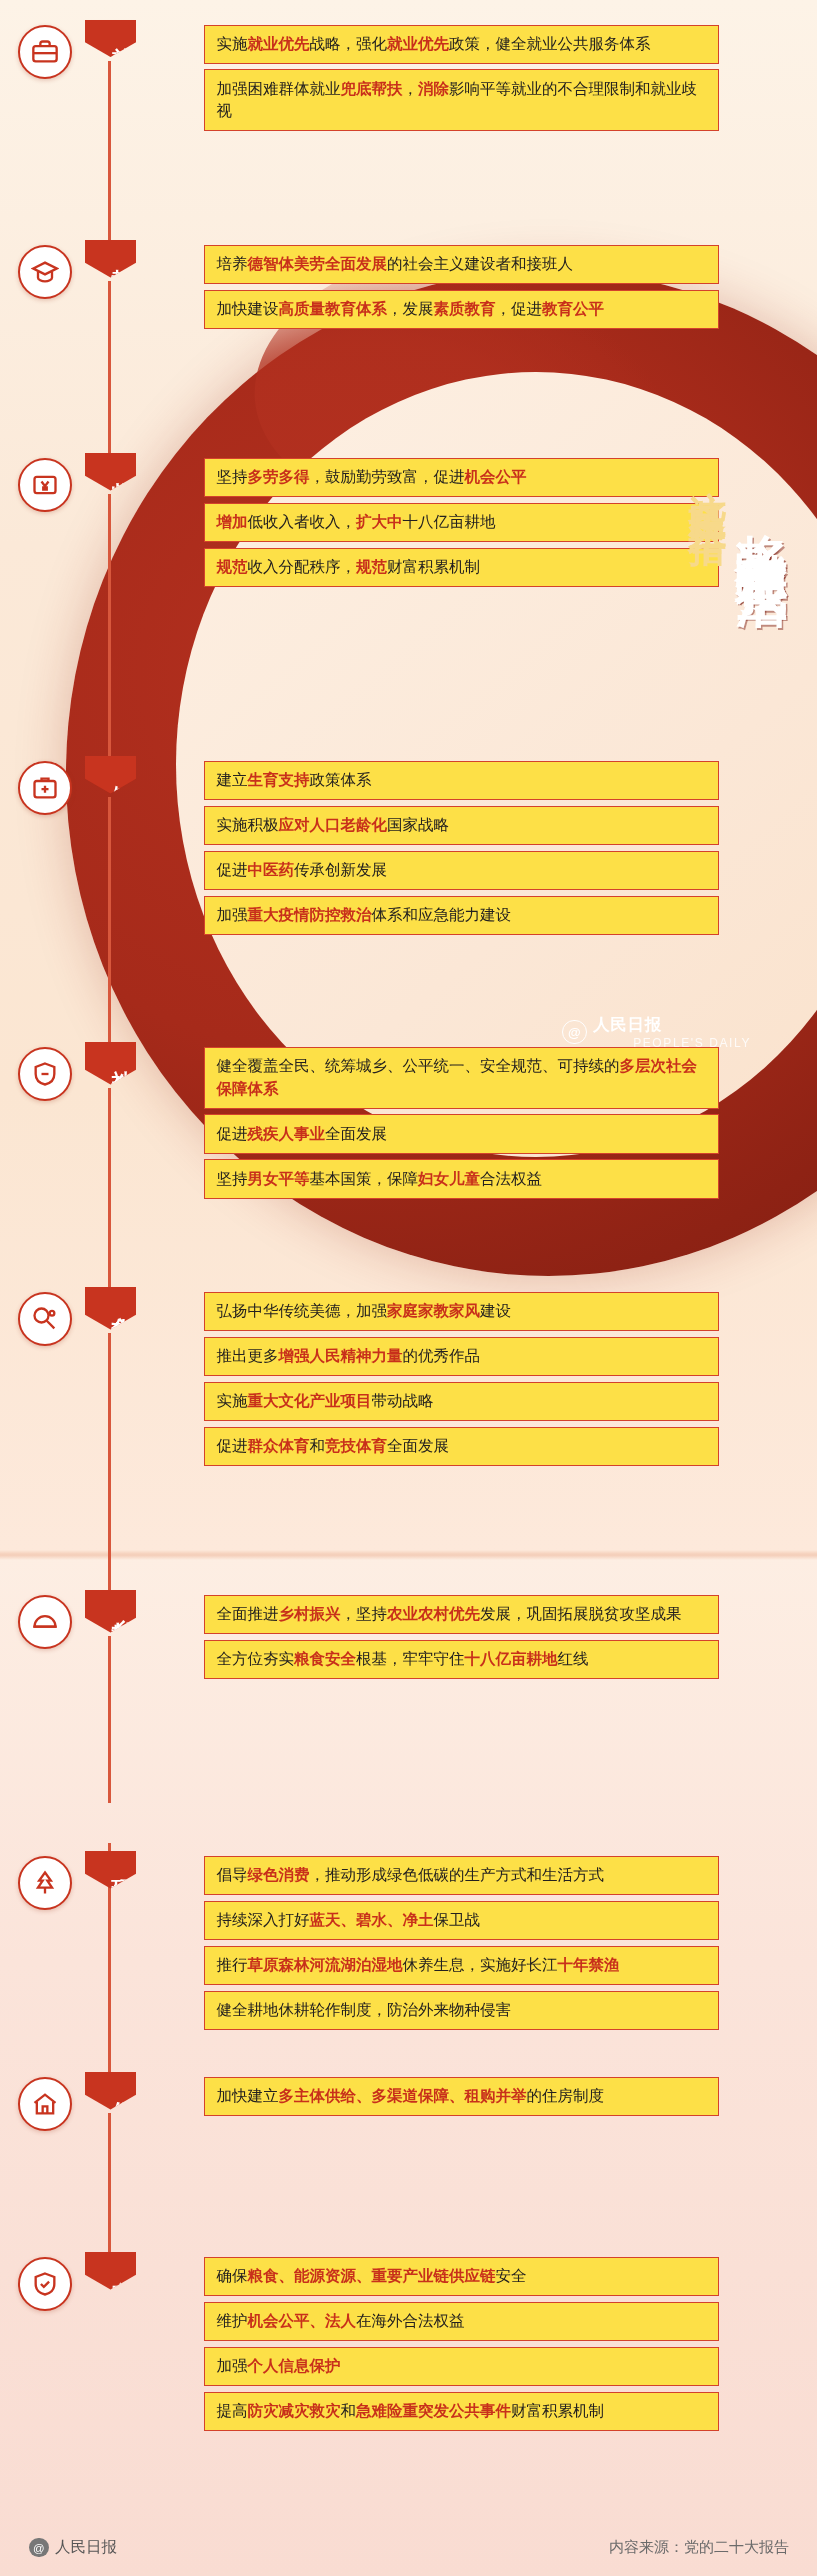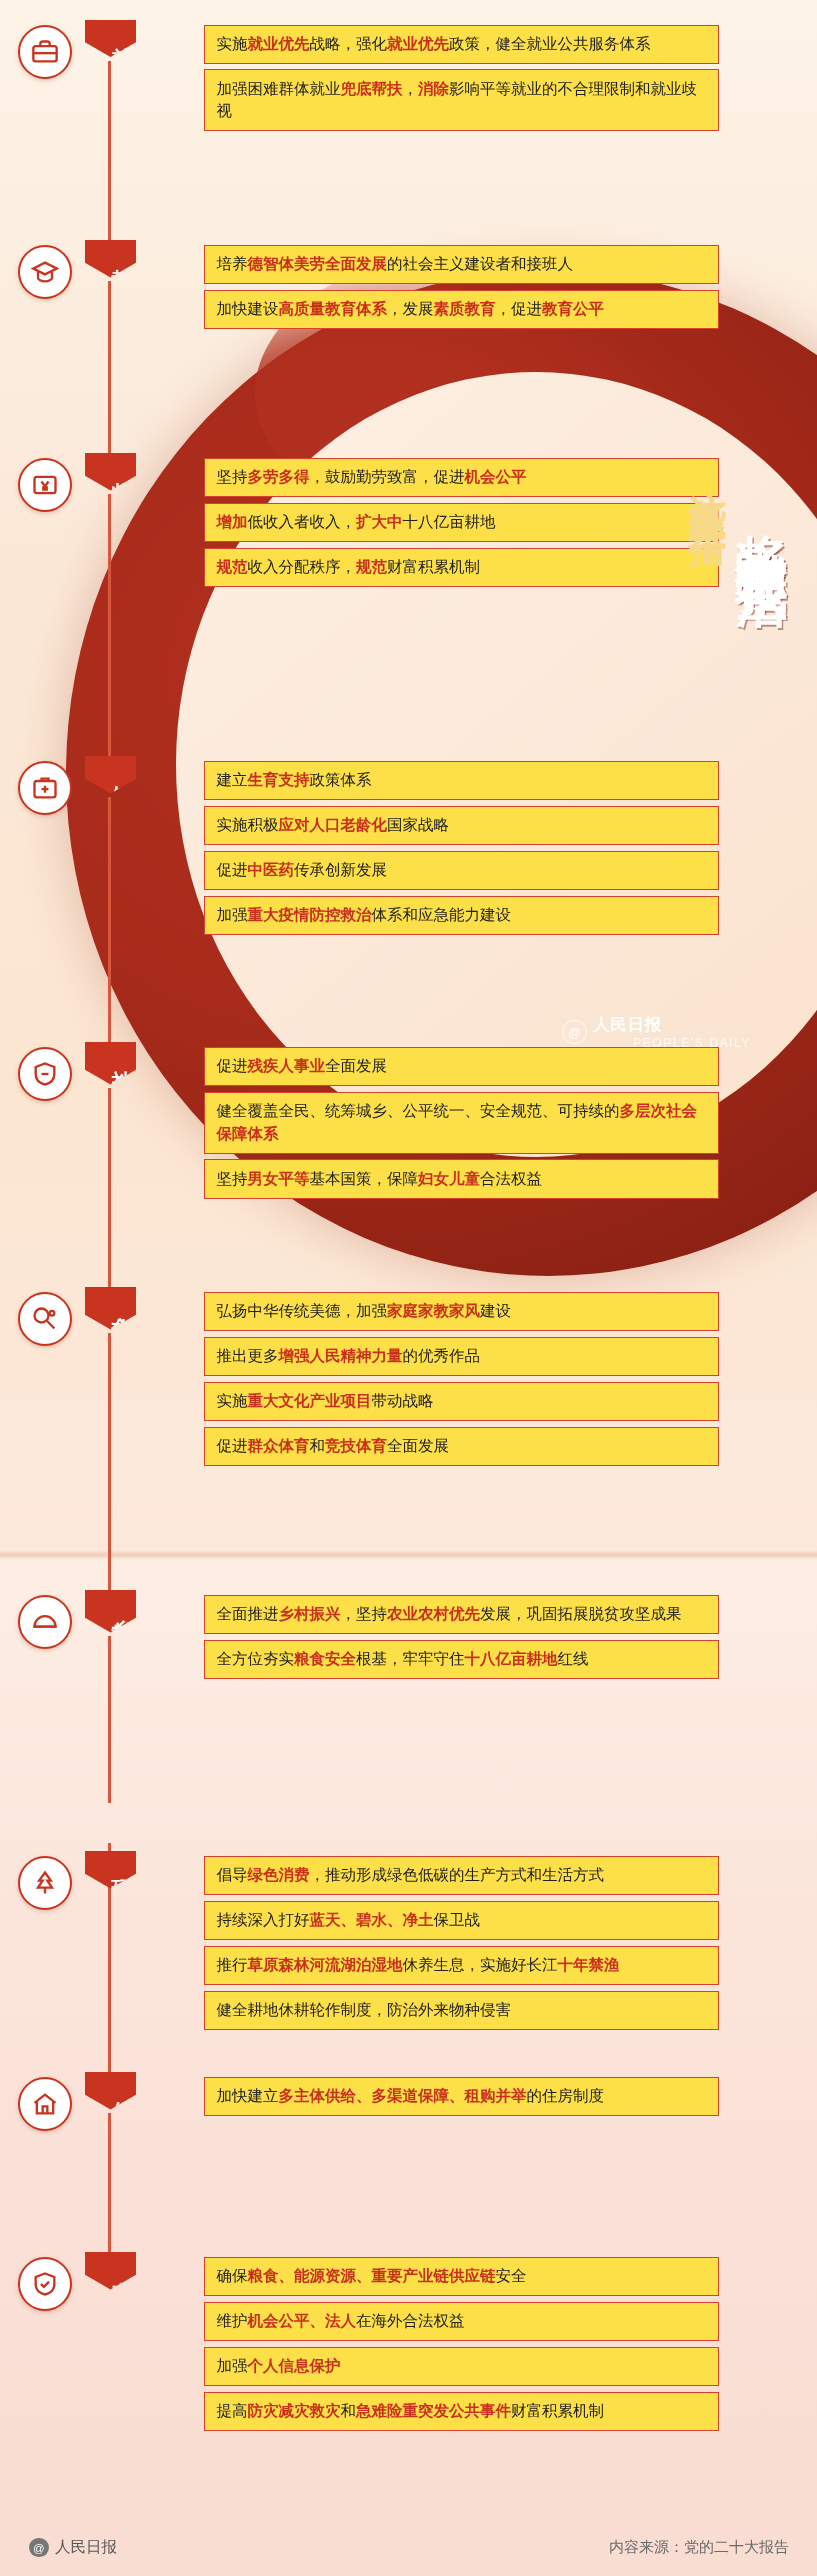--- a/index.html
+++ b/index.html
@@ -209,22 +209,22 @@
     <div class="section" style="top: 1047px;">
       <div class="sec-inner">
         <div class="icon-badge">
           <svg viewBox="0 0 24 24" fill="none" stroke="#c8341f" stroke-width="2">
             <path d="M12 3l8 3v6c0 5-3.5 8-8 9-4.5-1-8-4-8-9V6z"></path>
             <path d="M9 12h6" stroke-width="2"></path>
           </svg>
         </div>
         <div class="tab">社会保障</div>
         <div class="items">
+          <div class="item"><span>健全覆盖全民、统筹城乡、公平统一、安全规范、可持续的</span><b>多层次社会保障体系</b></div>
           <div class="item"><span>促进</span><b>残疾人事业</b><span>全面发展</span></div>
-          <div class="item"><span>健全覆盖全民、统筹城乡、公平统一、安全规范、可持续的</span><b>多层次社会保障体系</b></div>
           <div class="item"><span>坚持</span><b>男女平等</b><span>基本国策，保障</span><b>妇女儿童</b><span>合法权益</span></div>
         </div>
       </div>
     </div>
     <div class="section" style="top: 1292px;">
       <div class="sec-inner">
         <div class="icon-badge">
           <svg viewBox="0 0 24 24" fill="none" stroke="#c8341f" stroke-width="2">
             <circle cx="9" cy="9" r="6"></circle>
             <path d="M13.5 13.5L20 20"></path>

